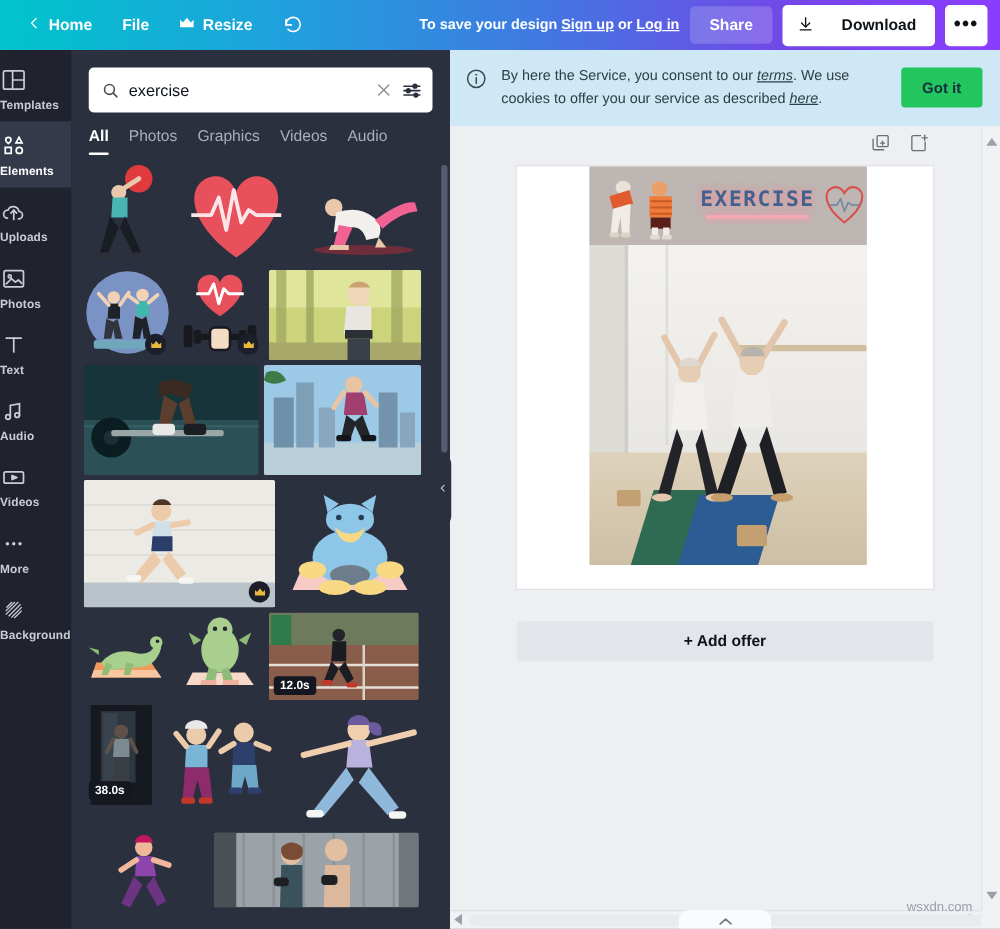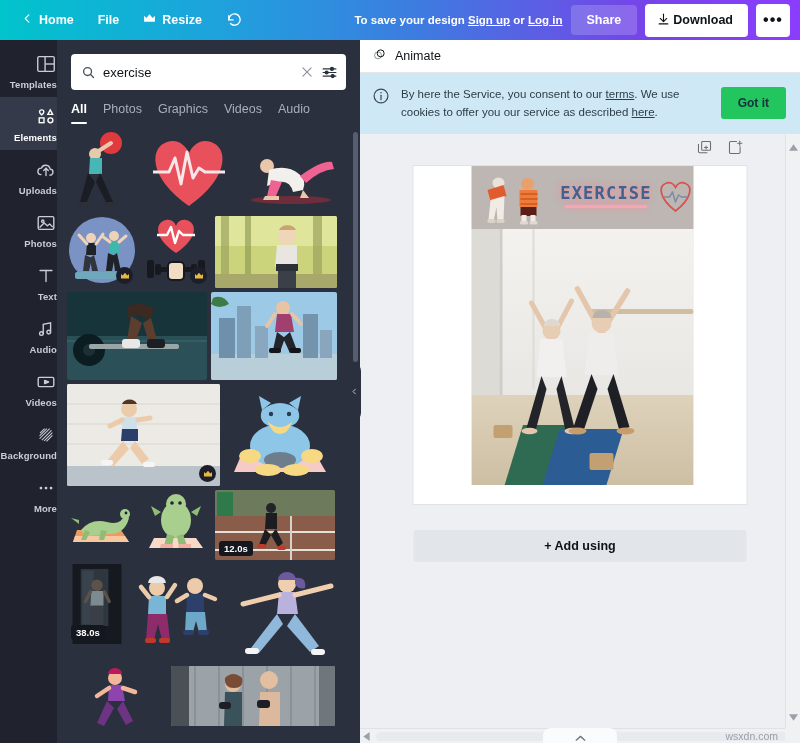--- a/index.html
+++ b/index.html
@@ -30,40 +30,40 @@
   .savetext a { color: #fff; text-decoration: underline; }
   .share-btn {
     background: rgba(255,255,255,0.18); color: #fff;
     font-size: 12.5px; font-weight: bold;
     padding: 8px 16px; border-radius: 4px; cursor: pointer;
   }
   .download-btn {
     background: #fff; color: #0e1318;
     font-size: 12.5px; font-weight: bold;
     padding: 8px 15px 8px 12px; border-radius: 4px; cursor: pointer;
-    display: flex; align-items: center; gap: 3px;
+    display: flex; align-items: center; gap: 22px;
   }
   .more-btn {
     background: #fff; color: #0e1318;
     width: 34px; height: 33px; border-radius: 4px; cursor: pointer;
     display: flex; align-items: center; justify-content: center;
     font-size: 16px; font-weight: bold; letter-spacing: 1px; line-height: 0.4;
   }
 
   
   .body-row { flex: 1; display: flex; min-height: 0; position: relative; }
 
   
   .rail {
     width: 57px; flex: 0 0 57px; background: #20232d;
     display: flex; flex-direction: column; align-items: stretch;
     padding-top: 4px; overflow: hidden;
   }
   .rail-item {
-    display: flex; flex-direction: column; align-items: flex-end; justify-content: center;
+    display: flex; flex-direction: column; align-items: flex-start; justify-content: center;
     gap: 4px; padding: 9px 0 7px; cursor: pointer;
     color: #c9cdd6;
   }
   .rail-item.active { background: #353a4a; color: #fff; }
   .rail-label { font-size: 9.5px; font-weight: bold; letter-spacing: 0.1px; }
   .rail-ico { width: 22px; height: 22px; display: block; }
 
   
   .panel {
     width: 303px; flex: 0 0 303px; background: #2b303e;
@@ -127,21 +127,21 @@
     height: 33px; flex: 0 0 33px; background: #fff;
     display: flex; align-items: center; padding: 0 12px; gap: 7px;
     border-bottom: 1px solid #e4e6ea;
   }
   .animate-bar .label { font-size: 12.5px; color: #0e1318; }
   .cookie {
     background: #cfe8f5; display: flex; align-items: flex-start;
     padding: 12px 14px 12px 12px; gap: 11px;
   }
   .cookie .txt { font-size: 11.5px; line-height: 1.55; color: #2c3e46; flex: 1; padding-top: 1px; }
-  .cookie .txt a { color: #2c3e46; text-decoration: underline; }
+  .cookie .txt a { color: #2c3e46; text-decoration: underline; font-style: italic; }
   .gotit {
     background: #22c55e; color: #16303c; font-size: 12px; font-weight: bold;
     padding: 9px 17px; border-radius: 3px; cursor: pointer; white-space: nowrap;
     align-self: center;
   }
   .canvas-area { flex: 1; position: relative; overflow: hidden; background: #edeff2; }
   .page-actions {
     position: absolute; top: 5px; right: 56px; display: flex; gap: 14px; z-index: 5;
   }
   .pa-ico { cursor: pointer; opacity: 0.75; }
@@ -171,21 +171,21 @@
     padding: 0 3px;
   }
   .hthumb { position: absolute; left: 16px; top: 3px; height: 9px; width: 600px; background: #e8eaee; border-radius: 5px; }
   .bottom-tab {
     position: absolute; left: 50%; transform: translateX(-50%); bottom: 0;
     width: 74px; height: 15px; background: #fafbfc;
     border-radius: 8px 8px 0 0;
     display: flex; align-items: center; justify-content: center; cursor: pointer;
   }
   .watermark {
-    position: absolute; right: 22px; bottom: 1px;
+    position: absolute; right: 22px; bottom: 11px;
     font-size: 10.5px; color: #9aa0aa; z-index: 10;
   }
   .corner { position: absolute; right: 0; bottom: 0; width: 15px; height: 15px; background: #f0f1f3; }
 </style>
 </head>
 <body>
 
 <div class="app">
 
   <div class="topbar">
@@ -304,40 +304,40 @@
         <span class="rail-ico">
           <svg width="22" height="22" viewBox="0 0 24 24" fill="none" stroke="currentColor" stroke-width="1.5" stroke-linejoin="round">
               <rect x="3.5" y="7" width="17" height="10" rx="1.5"></rect>
               <polygon points="10.5 10.2 14.8 12 10.5 13.8" fill="currentColor"></polygon>
             </svg>
         </span>
         <span class="rail-label">Videos</span>
       </div>
       <div class="rail-item">
         <span class="rail-ico">
+          <svg width="22" height="22" viewBox="0 0 24 24" fill="currentColor">
+              <circle cx="6.5" cy="12" r="1.5"></circle>
+              <circle cx="12" cy="12" r="1.5"></circle>
+              <circle cx="17.5" cy="12" r="1.5"></circle>
+            </svg>
+        </span>
+        <span class="rail-label">More</span>
+      </div>
+      <div class="rail-item">
+        <span class="rail-ico">
           <svg width="22" height="22" viewBox="0 0 24 24" fill="none" stroke="currentColor" stroke-width="1.1">
               <line x1="5" y1="16" x2="16" y2="5"></line>
               <line x1="7.5" y1="17.5" x2="18" y2="7"></line>
               <line x1="10" y1="18.5" x2="19" y2="9.5"></line>
               <line x1="5" y1="13" x2="13" y2="5"></line>
               <line x1="5.5" y1="10" x2="10.5" y2="5"></line>
               <line x1="12.5" y1="19" x2="19" y2="12.5"></line>
             </svg>
         </span>
         <span class="rail-label">Background</span>
-      </div>
-      <div class="rail-item">
-        <span class="rail-ico">
-          <svg width="22" height="22" viewBox="0 0 24 24" fill="currentColor">
-              <circle cx="6.5" cy="12" r="1.5"></circle>
-              <circle cx="12" cy="12" r="1.5"></circle>
-              <circle cx="17.5" cy="12" r="1.5"></circle>
-            </svg>
-        </span>
-        <span class="rail-label">More</span>
       </div>
     </div>
 
     <div class="panel">
       <div class="search-wrap">
         <div class="search-box">
           <span class="s-ico">
             <svg width="15" height="15" viewBox="0 0 24 24" fill="none" stroke="#4a4f59" stroke-width="2.1" stroke-linecap="round">
                 <circle cx="10.5" cy="10.5" r="6.3"></circle>
                 <line x1="15.3" y1="15.3" x2="20" y2="20"></line>
@@ -618,29 +618,20 @@
       <div class="collapse-handle">
         <span>
           <svg width="7" height="11" viewBox="0 0 24 24" fill="none" stroke="#cfd3db" stroke-width="3" stroke-linecap="round" stroke-linejoin="round">
               <polyline points="15 4 7 12 15 20"></polyline>
             </svg>
         </span>
       </div>
     </div>
 
     <div class="editor">
-      <div class="animate-bar">
-        <span>
-          <svg width="16" height="16" viewBox="0 0 24 24" fill="none" stroke="#0e1318" stroke-width="1.5">
-              <circle cx="9" cy="14" r="5.2" opacity="0.45"></circle>
-              <circle cx="13" cy="11" r="5.2"></circle>
-            </svg>
-        </span>
-        <span class="label">Animate</span>
-      </div>
 
       <div class="cookie">
         <span style="padding-top:2px;">
           <svg width="18" height="18" viewBox="0 0 24 24" fill="none" stroke="#3b4a52" stroke-width="1.6">
               <circle cx="12" cy="12" r="9.2"></circle>
               <line x1="12" y1="11" x2="12" y2="17" stroke-linecap="round"></line>
               <circle cx="12" cy="7.6" r="1.05" fill="#3b4a52" stroke="none"></circle>
             </svg>
         </span>
         <div class="txt"><span>By here the Service, you consent to our </span><a href="#">terms</a><span>. We use cookies to offer you our service as described </span><a href="#">here</a><span>.</span></div>
@@ -744,21 +735,21 @@
                 <path d="M24 48 h24 l5 42 h-34 z" fill="#eeedeb"></path>
                 <path d="M26 89 L8 142 l10 4 L32 104 Z" fill="#1f2026"></path>
                 <path d="M48 89 L64 142 l-10 4 L42 104 Z" fill="#1f2026"></path>
                 <ellipse cx="12" cy="146" rx="9" ry="3.4" fill="#c89d6e"></ellipse>
                 <ellipse cx="60" cy="146" rx="9" ry="3.4" fill="#c89d6e"></ellipse>
               </svg>
             </div>
           </div>
         </div>
 
-        <div class="addpage">+ Add using</div>
+        <div class="addpage">+ Add offer</div>
 
         <div class="vscroll">
           <span>
             <svg width="9" height="7" viewBox="0 0 10 7" fill="#9aa0aa">
                 <polygon points="5,0 10,7 0,7"></polygon>
               </svg>
           </span>
           <span>
             <svg width="9" height="7" viewBox="0 0 10 7" fill="#9aa0aa">
                 <polygon points="5,7 10,0 0,0"></polygon>

